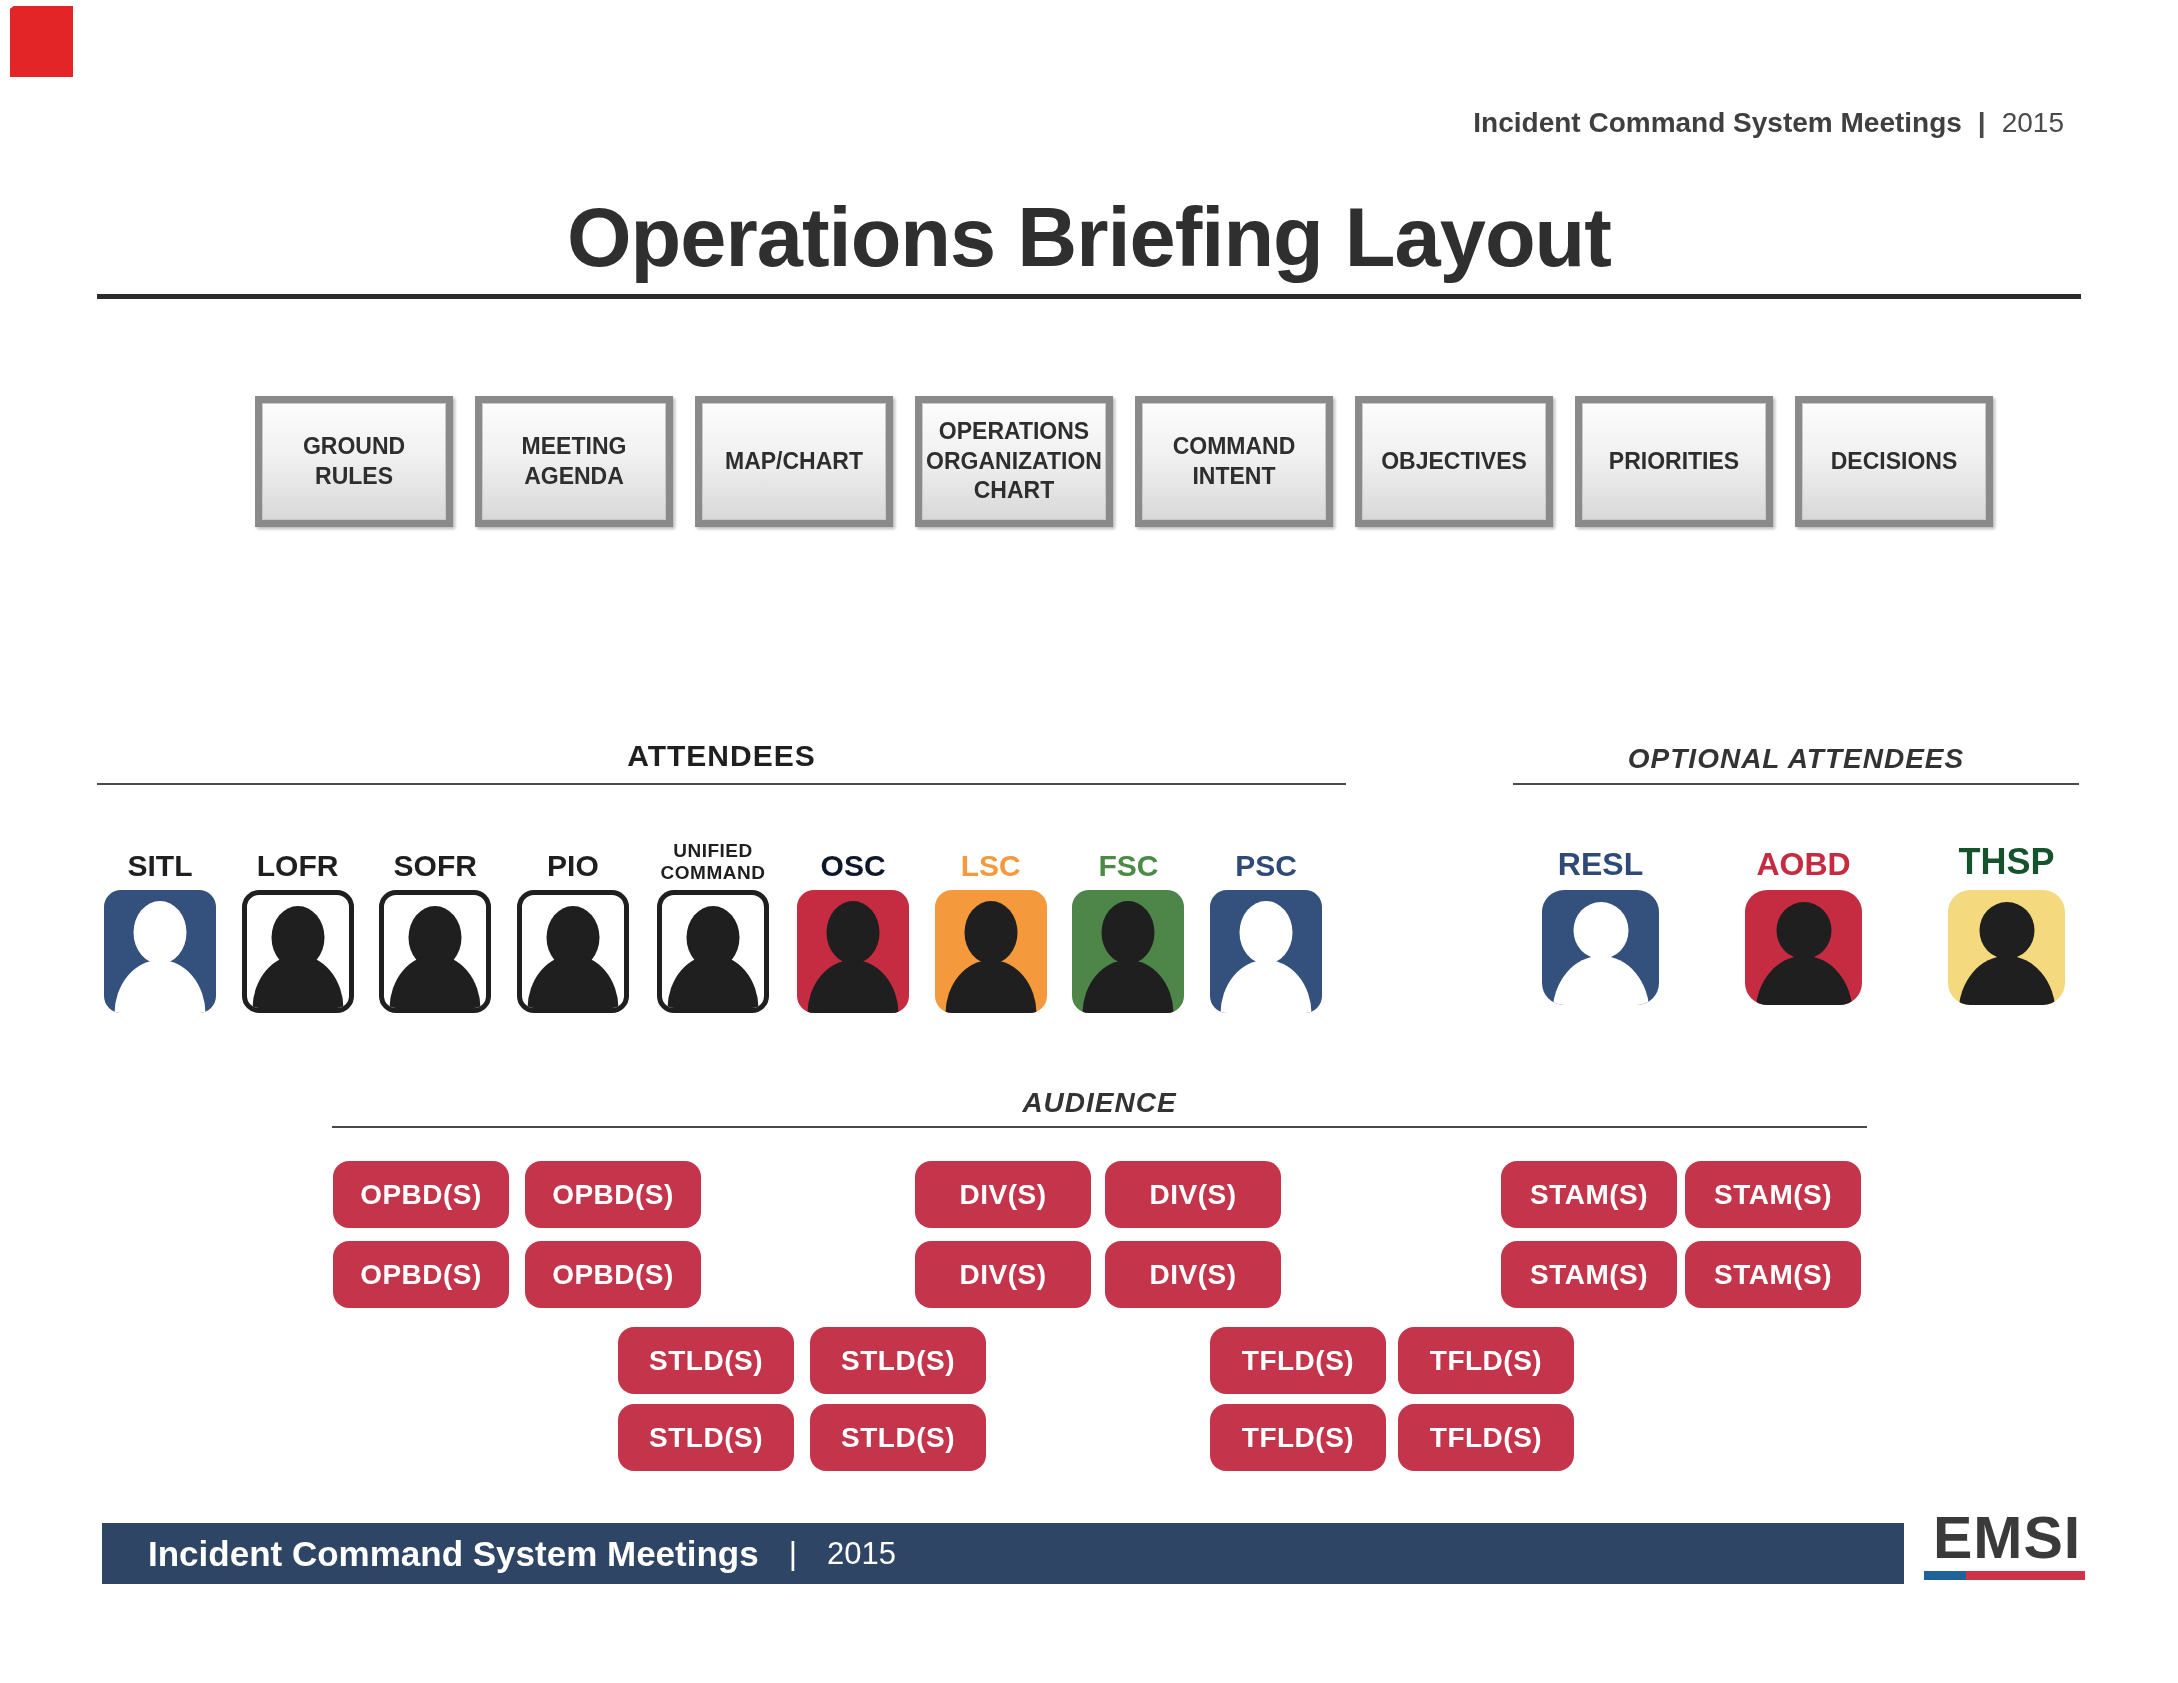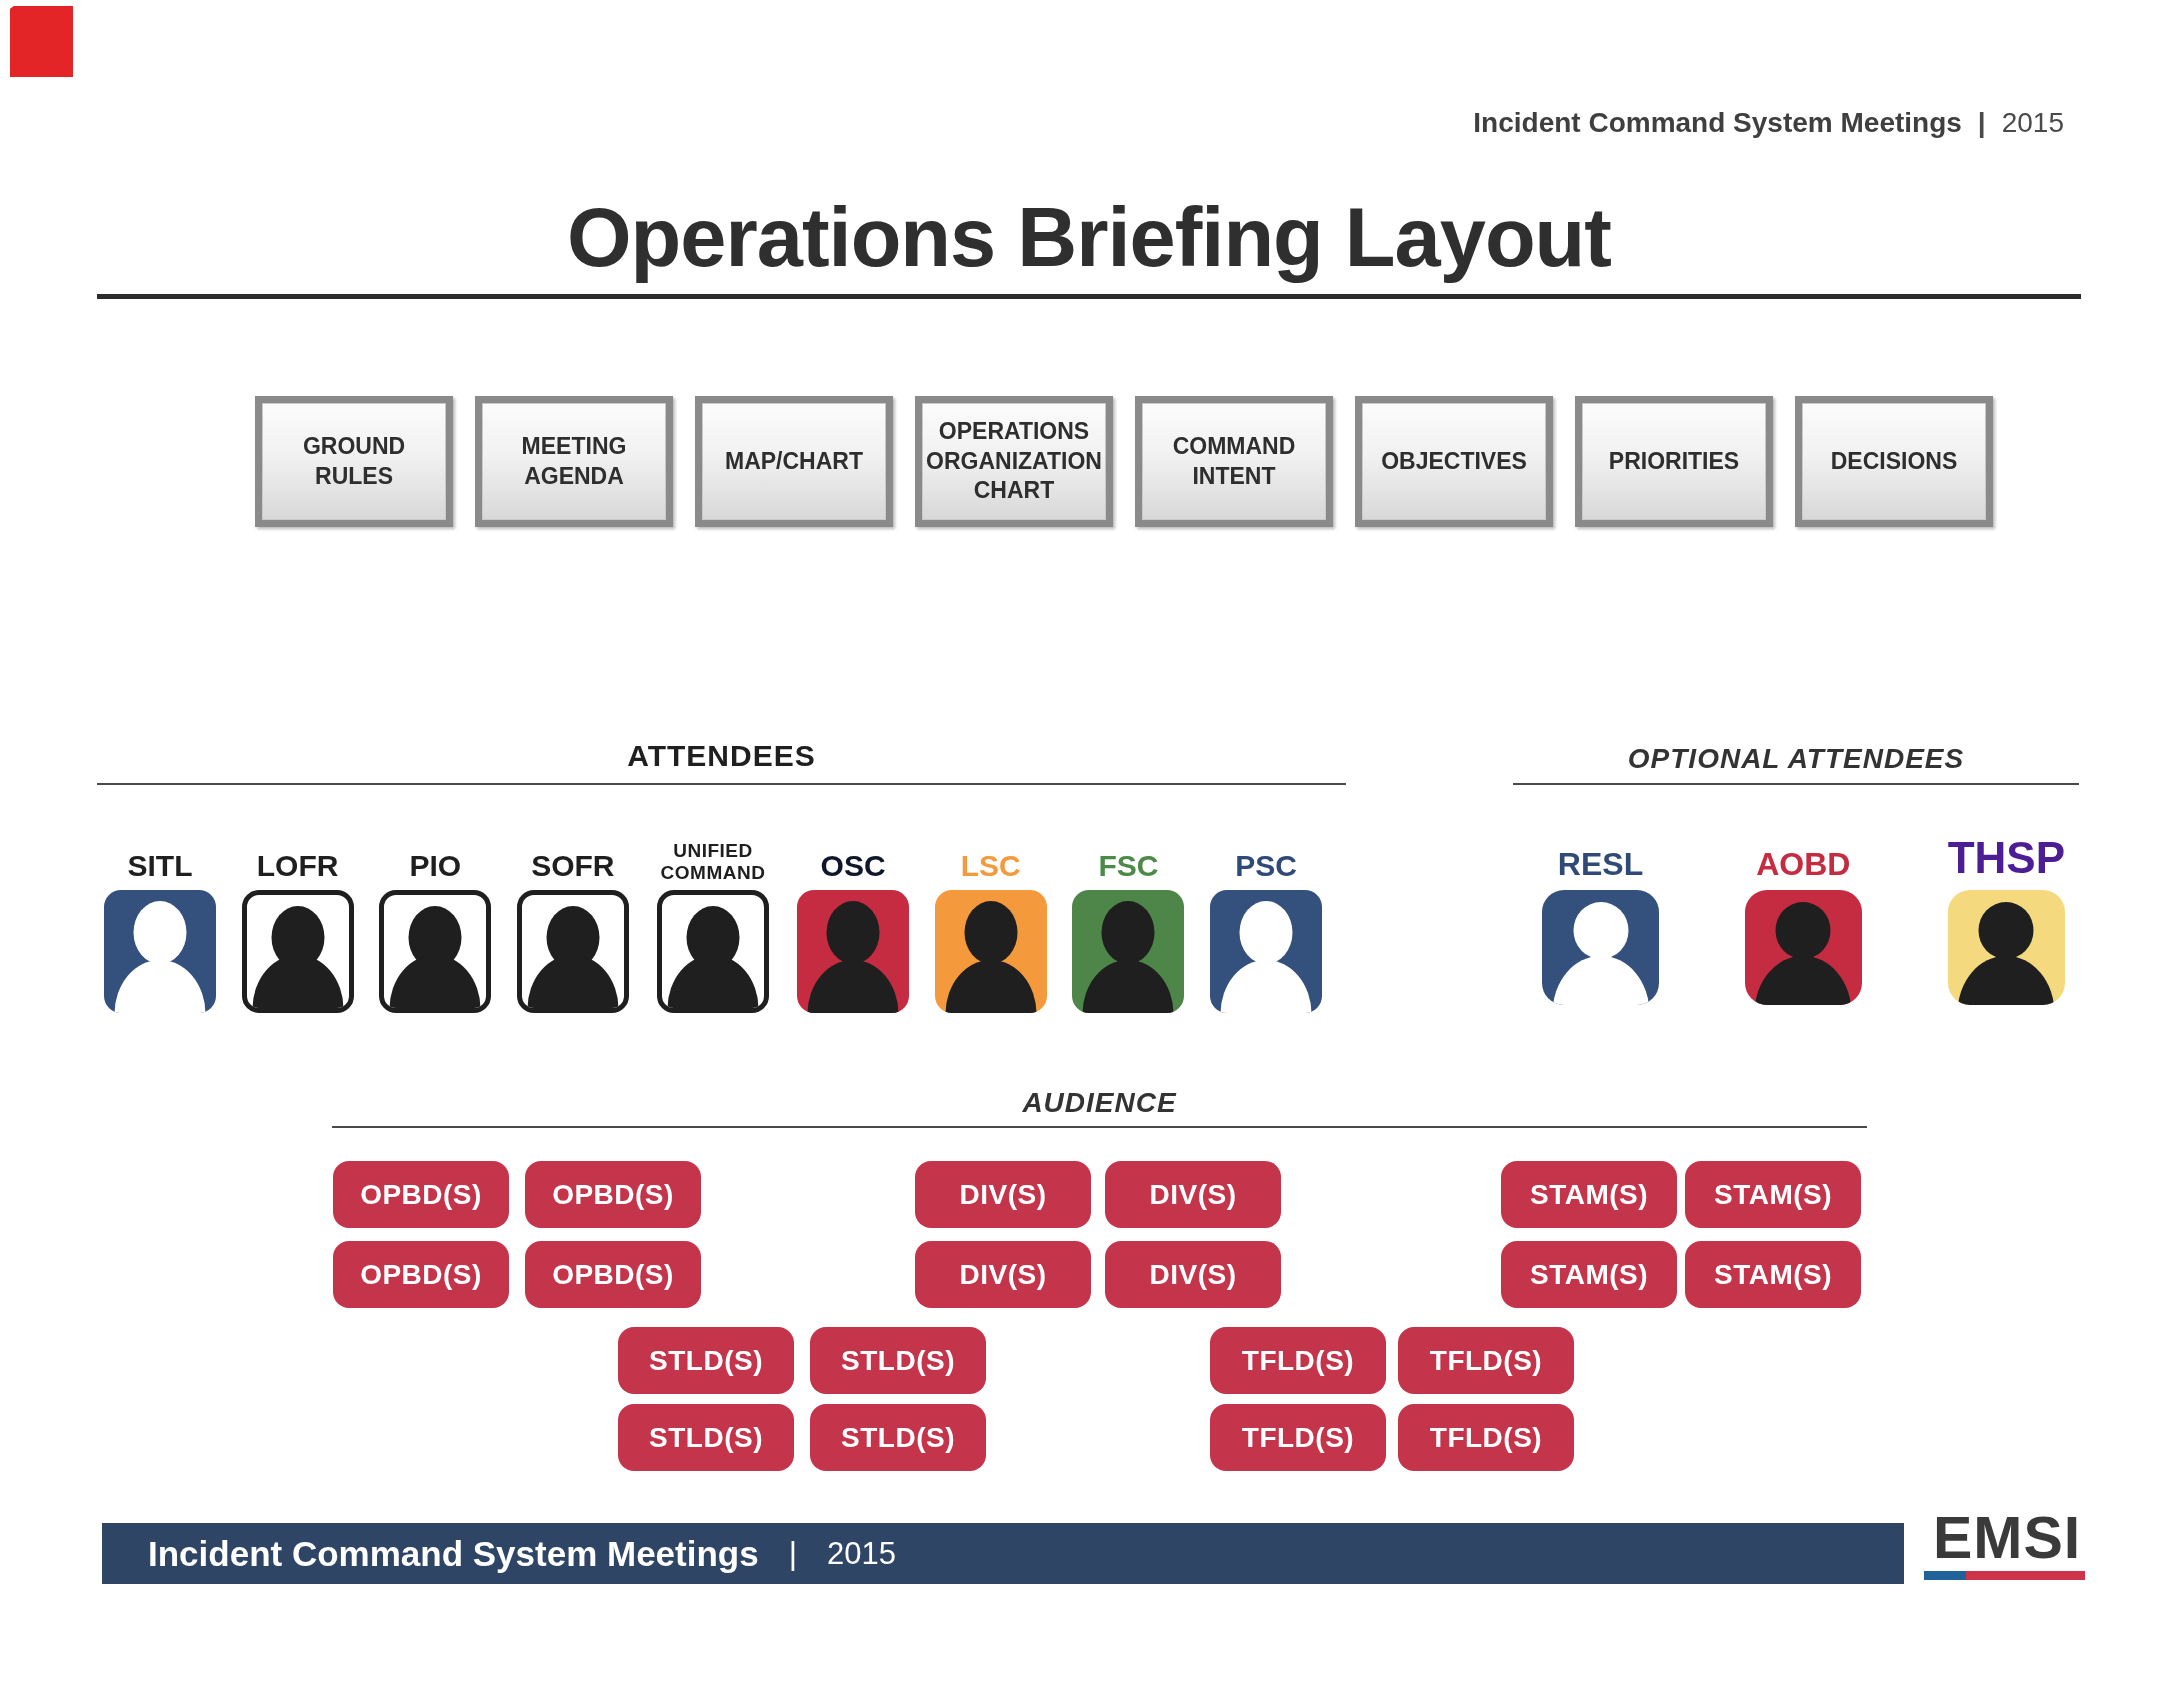--- a/index.html
+++ b/index.html
@@ -112,28 +112,28 @@
       </div>
     </div>
     <div class="pcol">
       <div class="plabel" style="color: rgb(31, 31, 31);">LOFR</div>
       <div class="tile outlined">
         <div class="head" style="background: rgb(31, 31, 31);"></div>
         <div class="torso" style="background: rgb(31, 31, 31);"></div>
       </div>
     </div>
     <div class="pcol">
+      <div class="plabel" style="color: rgb(31, 31, 31);">SOFR</div>
+      <div class="tile outlined">
+        <div class="head" style="background: rgb(31, 31, 31);"></div>
+        <div class="torso" style="background: rgb(31, 31, 31);"></div>
+      </div>
+    </div>
+    <div class="pcol">
       <div class="plabel" style="color: rgb(31, 31, 31);">PIO</div>
-      <div class="tile outlined">
-        <div class="head" style="background: rgb(31, 31, 31);"></div>
-        <div class="torso" style="background: rgb(31, 31, 31);"></div>
-      </div>
-    </div>
-    <div class="pcol">
-      <div class="plabel" style="color: rgb(31, 31, 31);">SOFR</div>
       <div class="tile outlined">
         <div class="head" style="background: rgb(31, 31, 31);"></div>
         <div class="torso" style="background: rgb(31, 31, 31);"></div>
       </div>
     </div>
     <div class="pcol">
       <div class="plabel small" style="color: rgb(31, 31, 31);">UNIFIED COMMAND</div>
       <div class="tile outlined">
         <div class="head" style="background: rgb(31, 31, 31);"></div>
         <div class="torso" style="background: rgb(31, 31, 31);"></div>
@@ -181,21 +181,21 @@
       </div>
     </div>
     <div class="pcol">
       <div class="plabel" style="font-size: 32px; color: rgb(197, 43, 65);">AOBD</div>
       <div class="tile sq" style="background: rgb(197, 43, 65);">
         <div class="head" style="background: rgb(31, 31, 31);"></div>
         <div class="torso" style="background: rgb(31, 31, 31);"></div>
       </div>
     </div>
     <div class="pcol">
-      <div class="plabel" style="font-size: 44px; color: #4c1d95;">THSP</div>
+      <div class="plabel" style="font-size: 36px; color: #14532d;">THSP</div>
       <div class="tile sq" style="background: rgb(245, 217, 126);">
         <div class="head" style="background: rgb(31, 31, 31);"></div>
         <div class="torso" style="background: rgb(31, 31, 31);"></div>
       </div>
     </div>
   </div>
 
   <div class="sec-head it" style="left:332px;top:1087px;width:1535px;text-align:center;">AUDIENCE</div>
   <div class="sec-rule" style="left:332px;top:1126px;width:1535px;"></div>
 

